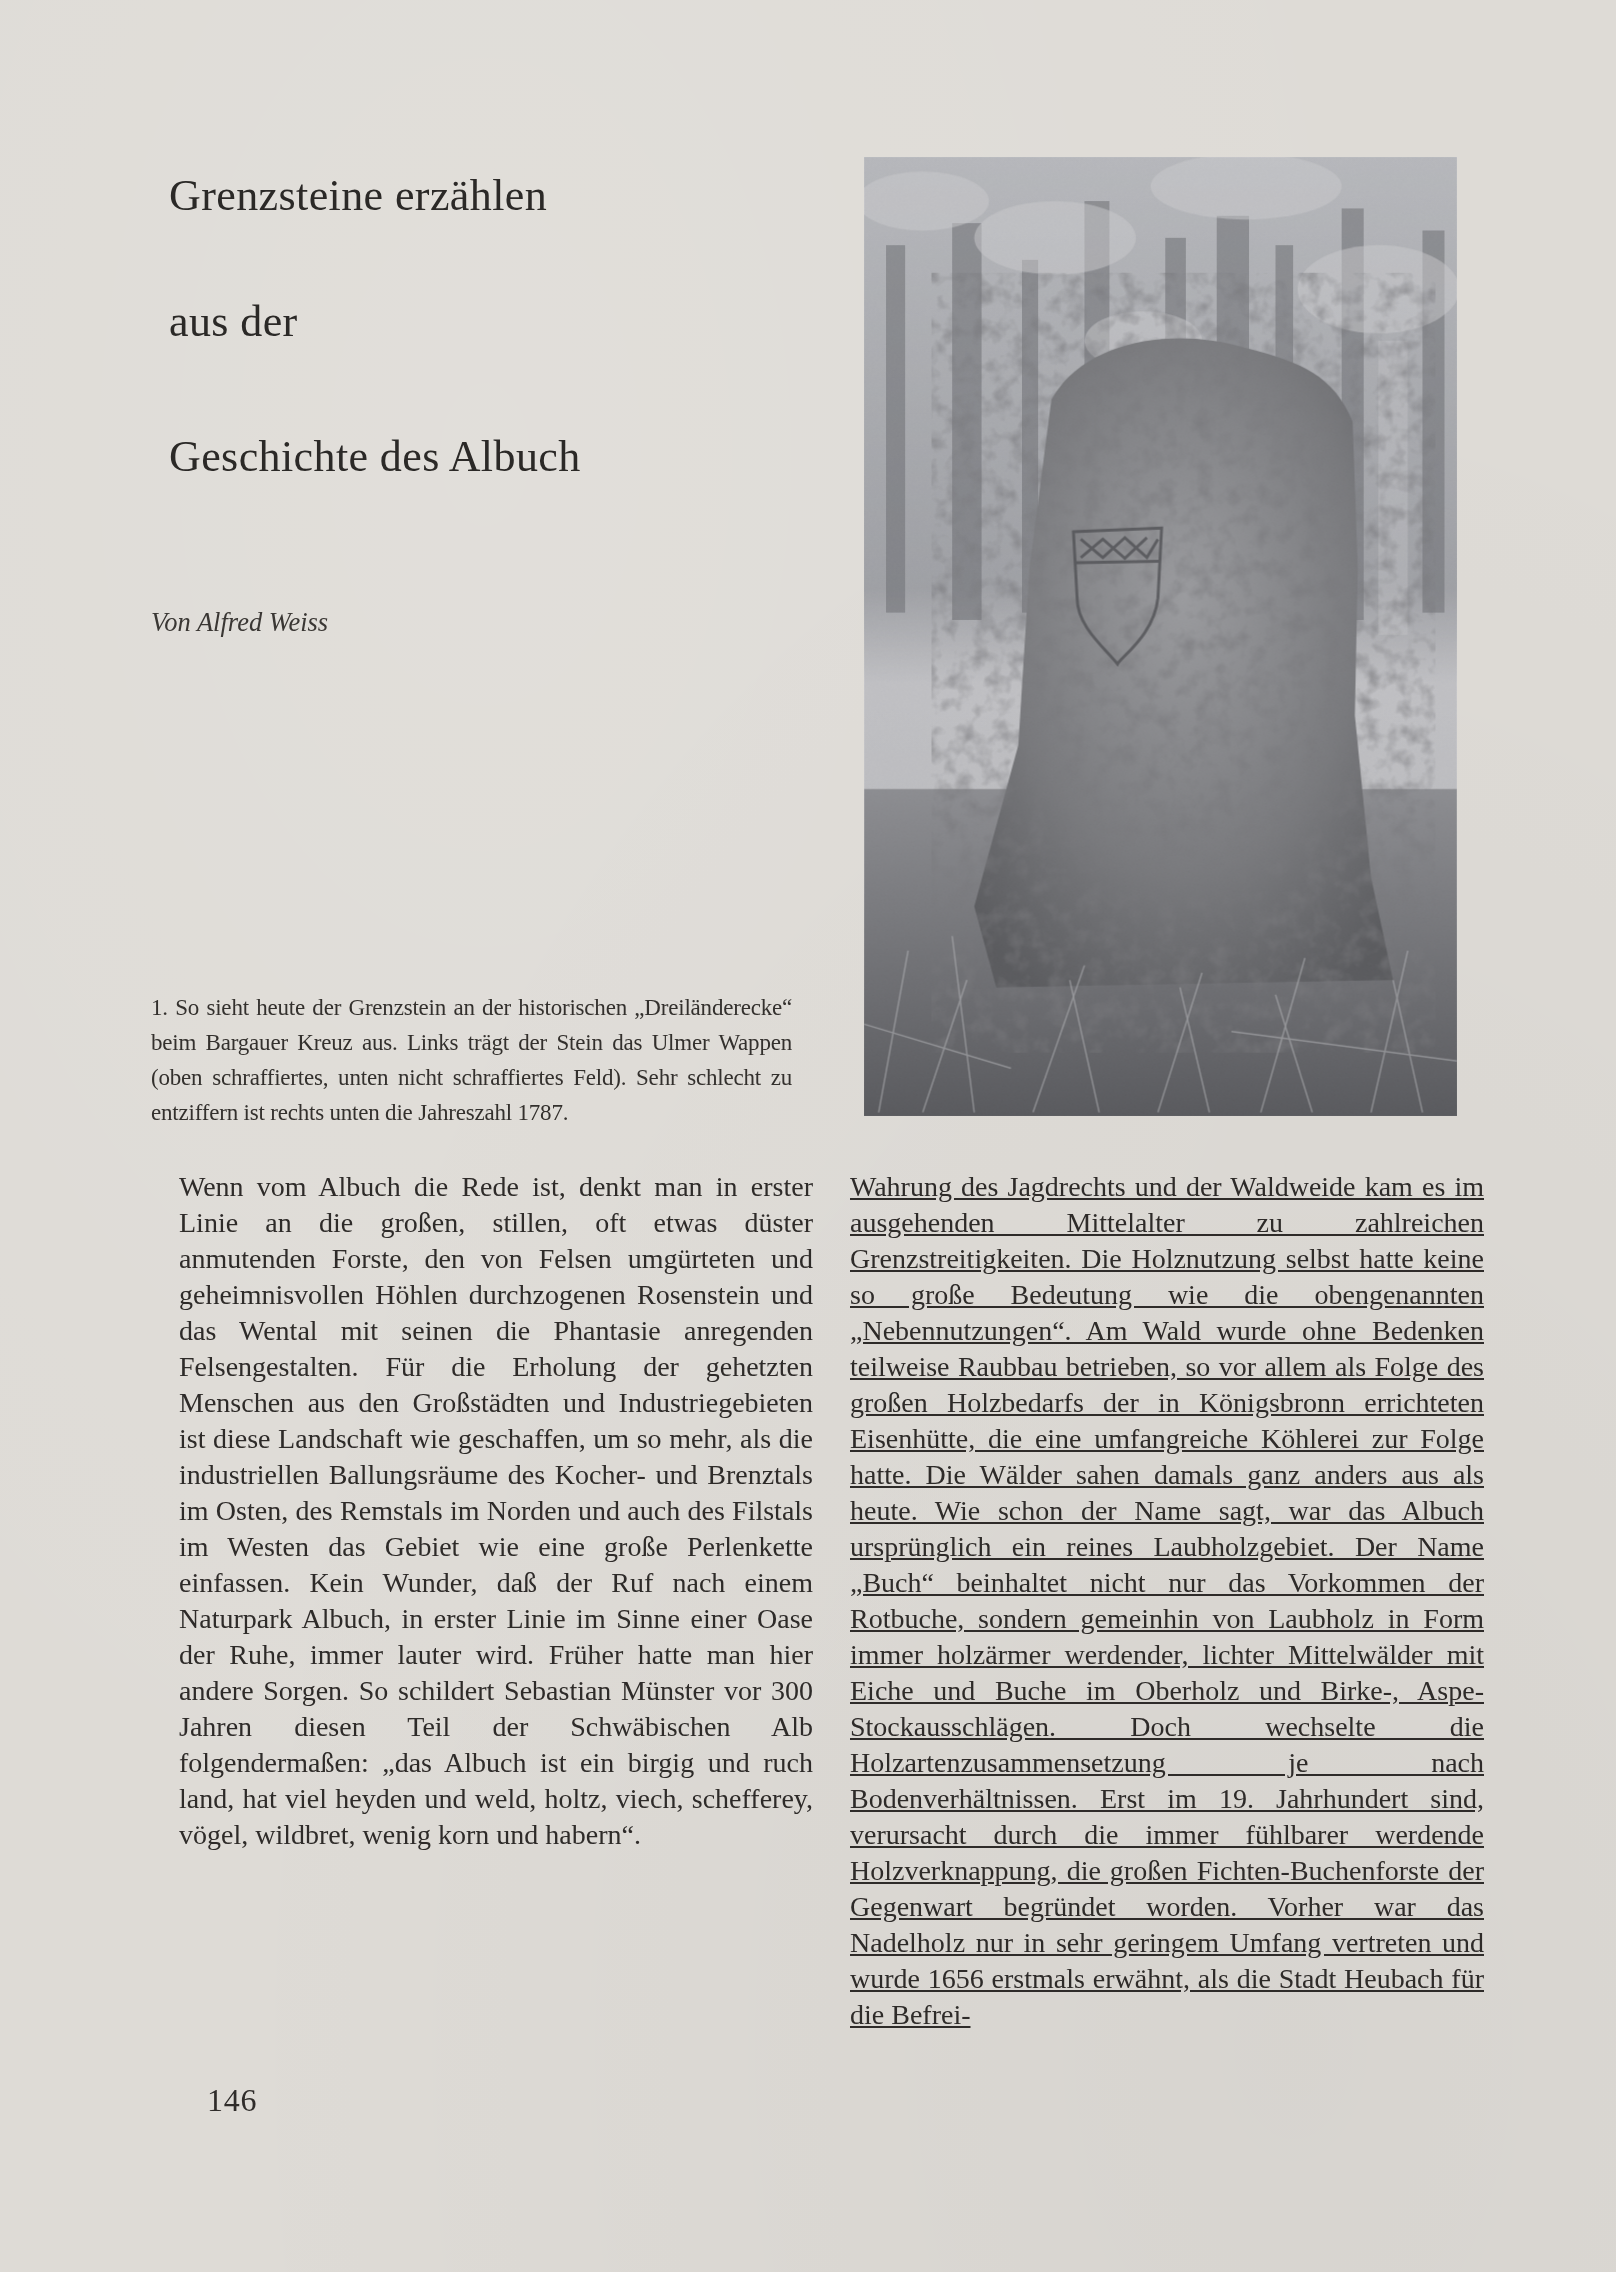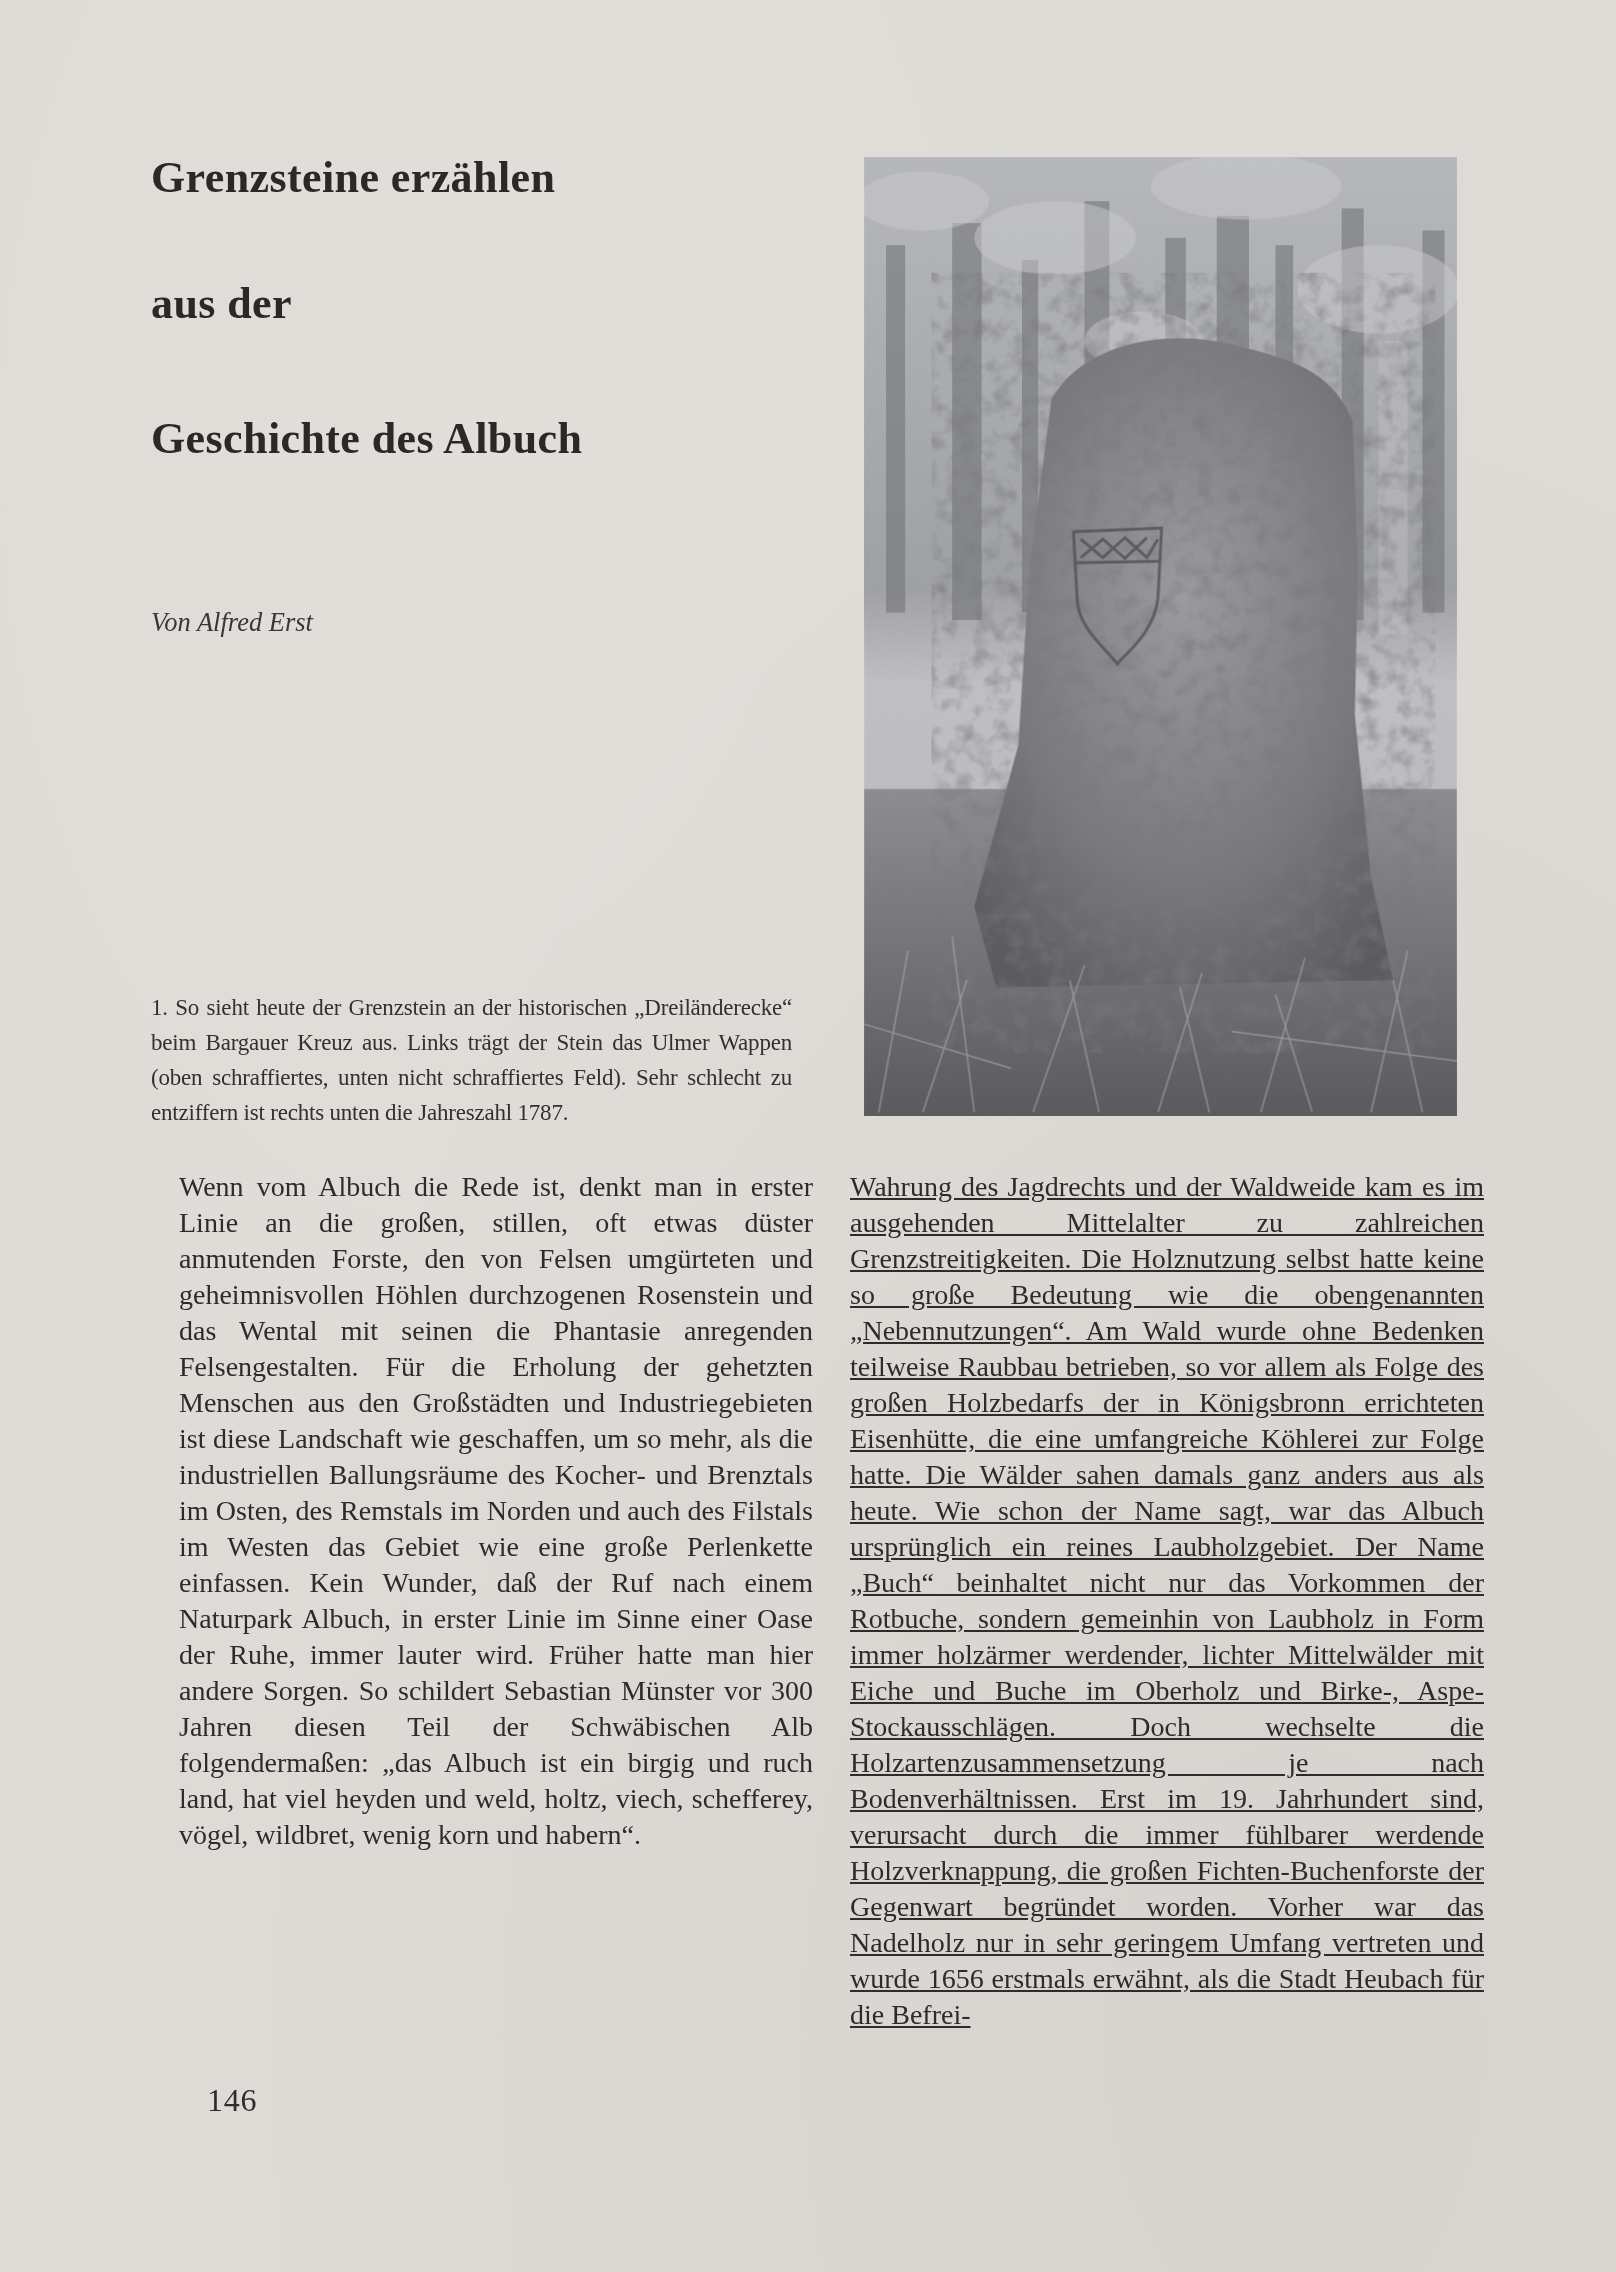--- a/index.html
+++ b/index.html
@@ -18,22 +18,22 @@
       radial-gradient(ellipse at 80% 90%, rgba(0,0,0,0.03), rgba(0,0,0,0) 60%),
       #dedbd6;
   }
   .title-line {
     position: absolute;
     left: 151px;
     font-size: 44px;
     line-height: 1;
     letter-spacing: 0.4px;
     color: #2b2927;
-    margin: 0;
-    font-weight: bold;
+    margin: 18px;
+    font-weight: normal;
     white-space: nowrap;
   }
   #title-1 { top: 156px; }
   #title-2 { top: 282px; }
   #title-3 { top: 417px; }
   .byline {
     position: absolute;
     left: 151px; top: 607px;
     font-size: 26.5px;
     font-style: italic;
@@ -84,21 +84,21 @@
 </style>
 </head>
 <body>
 
 <div class="page-bg"></div>
 
 <h1 class="title-line" id="title-1">Grenzsteine erzählen</h1>
 <h1 class="title-line" id="title-2">aus der</h1>
 <h1 class="title-line" id="title-3">Geschichte des Albuch</h1>
 
-<div class="byline">Von Alfred Erst</div>
+<div class="byline">Von Alfred Weiss</div>
 
 <div class="caption">1. So sieht heute der Grenzstein an der historischen „Dreiländerecke“ beim Bargauer Kreuz aus. Links trägt der Stein das Ulmer Wappen (oben schraffiertes, unten nicht schraffiertes Feld). Sehr schlecht zu entziffern ist rechts unten die Jahreszahl 1787.</div>
 
 <div class="photo" role="img" aria-label="Schwarz-Weiß-Foto eines verwitterten, moosbewachsenen Grenzsteins im Gras vor einem Waldrand, mit eingemeißeltem Wappen">
   <svg viewBox="0 0 807 1305" preserveAspectRatio="none">
     <defs>
       <linearGradient id="bgSky" x1="0" y1="0" x2="0" y2="1">
         <stop offset="0" stop-color="#c9cbcf"></stop>
         <stop offset="0.45" stop-color="#a6a8ad"></stop>
         <stop offset="0.55" stop-color="#d8d8db"></stop>

